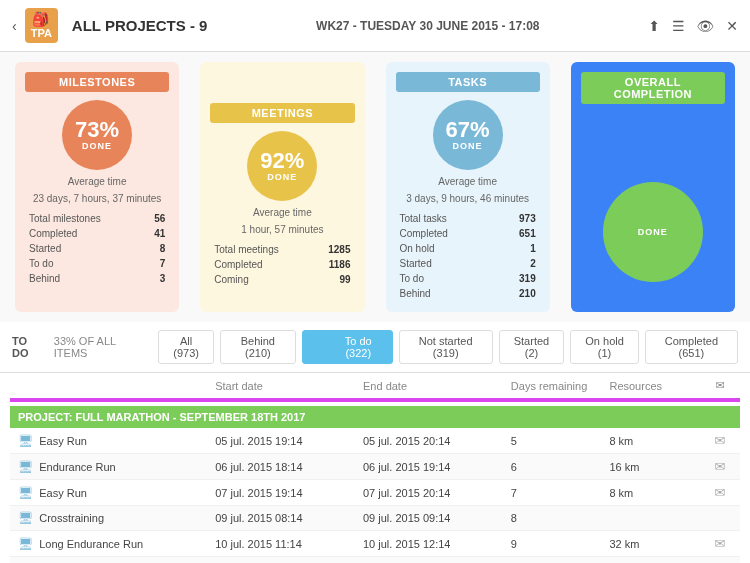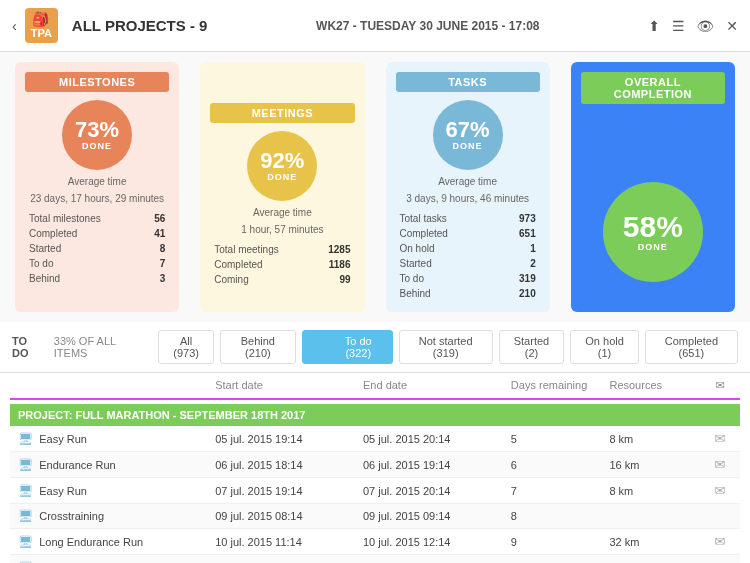--- a/index.html
+++ b/index.html
@@ -76,22 +76,22 @@
     .filter-pct { font-size: 11px; color: #888; margin-right: 8px; }
     .filter-btn {
       padding: 4px 8px; border-radius: 3px; font-size: 11px; cursor: pointer;
       border: 1px solid #ddd; background: #fff; color: #555;
     }
     .filter-btn.active { background: #5bc0eb; color: #fff; border-color: #5bc0eb; padding-left: 30px; }
 
     
     .table-section { padding: 0 10px 10px; }
     .table-header-row {
-      display: flex; padding: 6px 8px;
-      font-size: 11px; color: #888; border-bottom: 2px solid #d946ef;
+      display: flex; align-items: center; padding: 6px 8px;
+      font-size: 11px; color: #888; border-bottom: 4px solid #d946ef;
     }
     .col-name { flex: 2; }
     .col-start { flex: 1.5; text-align: left; }
     .col-end { flex: 1.5; text-align: left; }
     .col-days { flex: 1; text-align: left; }
     .col-resources { flex: 1; text-align: left; }
     .col-mail { width: 24px; text-align: center; }
 
     .project-header {
       background: #7ccc5a; color: #fff; font-size: 11px; font-weight: bold;
@@ -137,21 +137,21 @@
 
   <div class="card card-milestones">
     <div class="card-title">MILESTONES</div>
     <div class="circle-container">
       <div class="circle circle-milestones">
         <span class="circle-pct">73%</span>
         <span class="circle-label">DONE</span>
       </div>
     </div>
     <div class="avg-time">Average time</div>
-    <div class="avg-time">23 days, 17 hours, 29 minutes</div>
+    <div class="avg-time">23 days, 7 hours, 37 minutes</div>
     <table class="stat-table">
       <tbody>
           <tr>
             <td>Total milestones</td>
             <td>56</td>
           </tr>
       <tr>
             <td>Completed</td>
             <td>41</td>
           </tr>
@@ -236,21 +236,20 @@
             <td>210</td>
           </tr>
     </tbody>
       </table>
   </div>
 
   <div class="card card-completion">
     <div class="card-title">OVERALL COMPLETION</div>
     <div class="completion-card-inner">
       <div class="circle circle-completion">
-        <span class="circle-pct">58%</span>
         <span class="circle-label">DONE</span>
       </div>
     </div>
   </div>
 </div>
 
 <div class="filter-bar">
   <span class="filter-label">TO DO</span>
   <span class="filter-pct">33% OF ALL ITEMS</span>
   <button class="filter-btn">All (973)</button>

